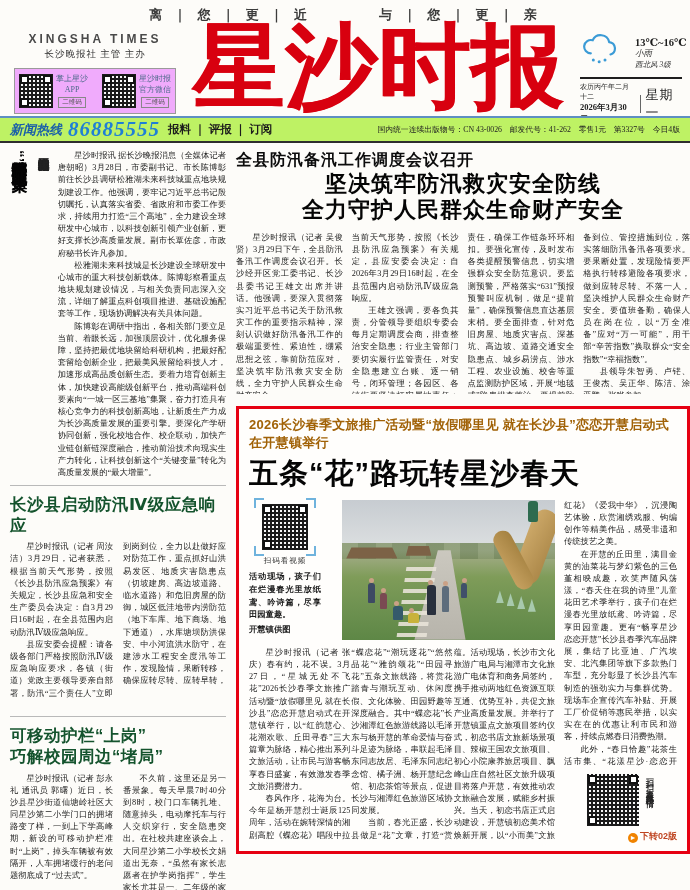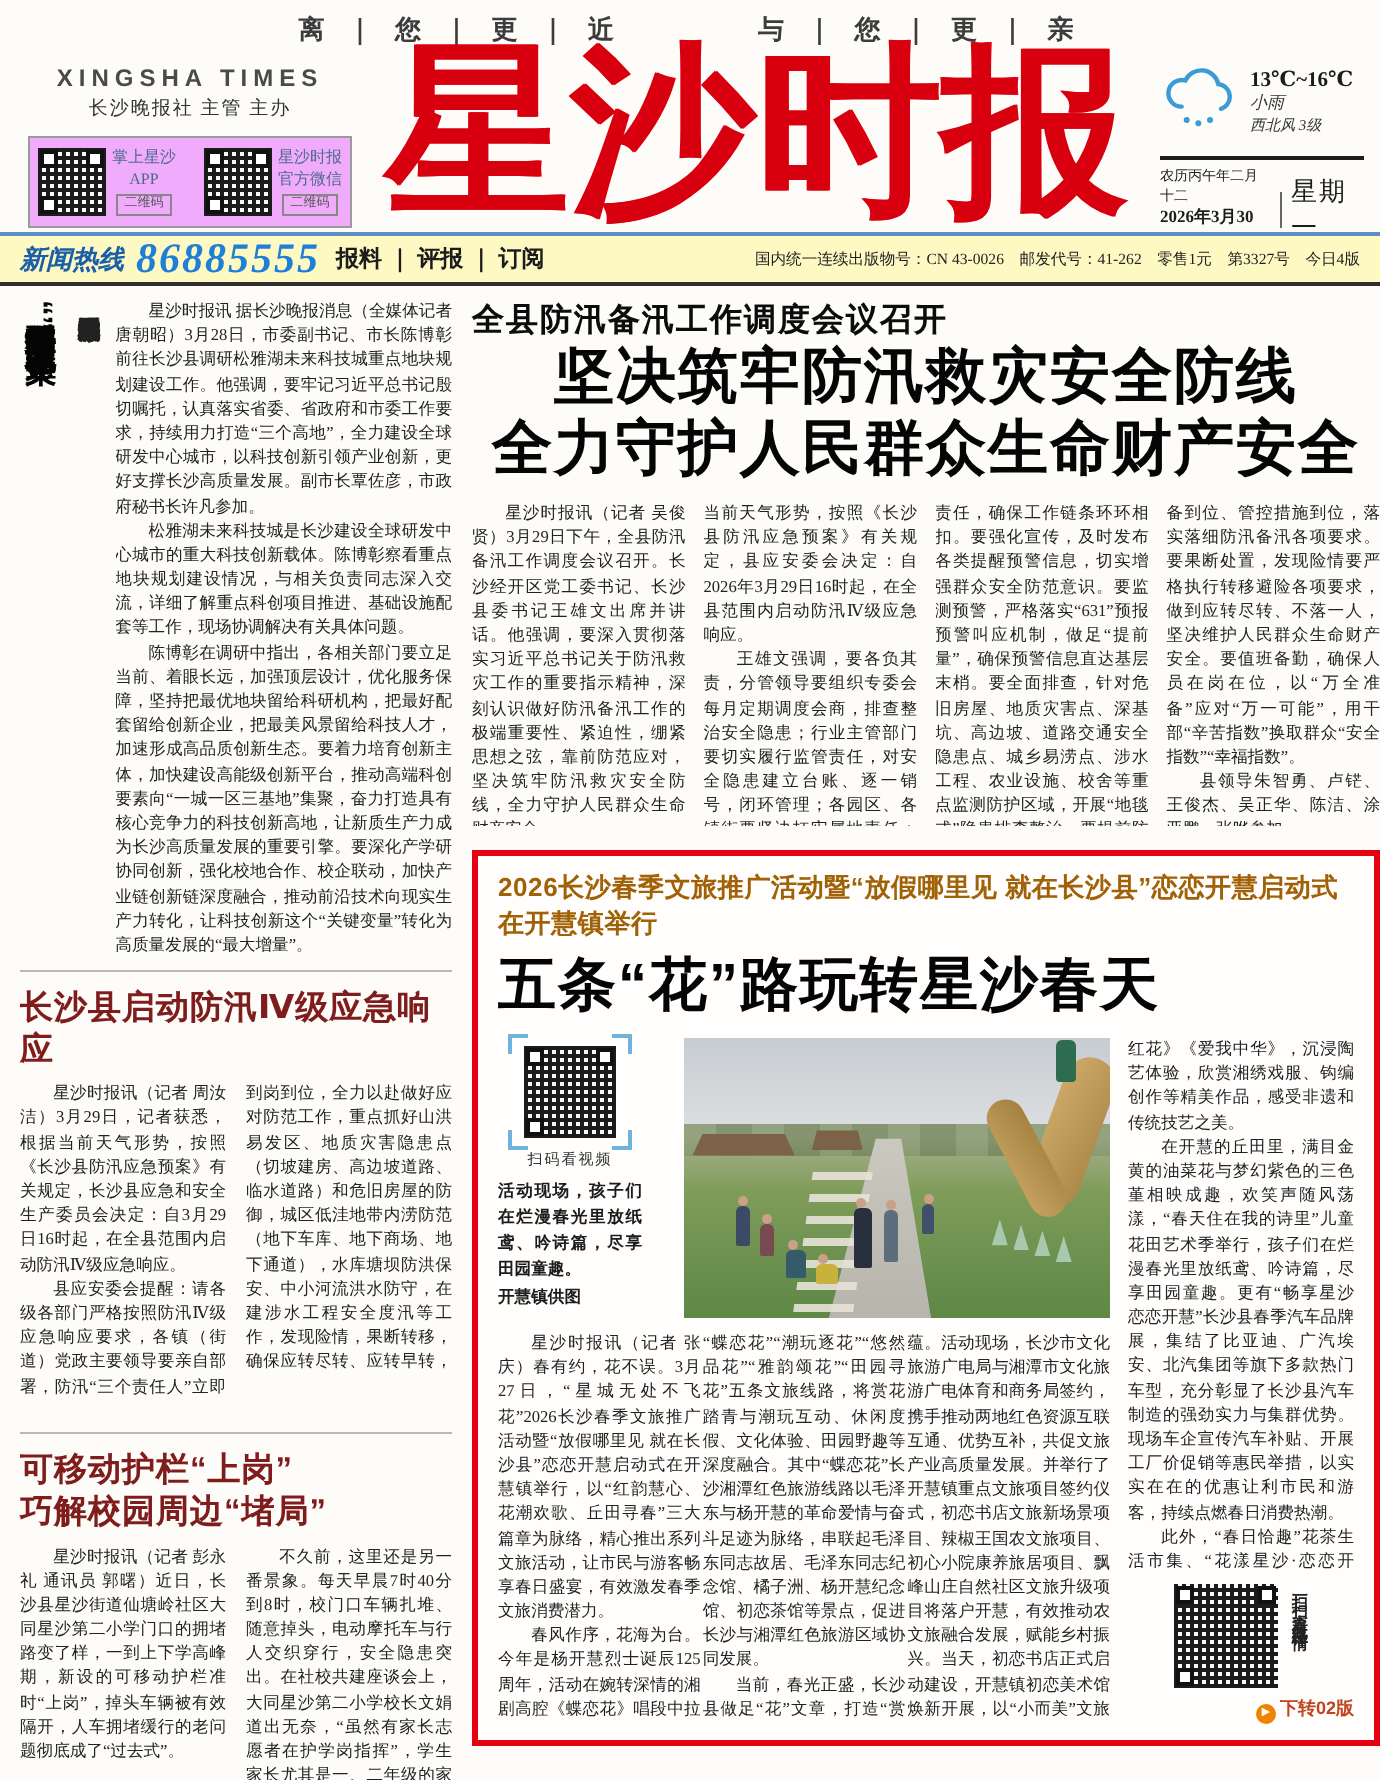--- a/index.html
+++ b/index.html
@@ -26,32 +26,32 @@
   .qr i:nth-child(3){bottom:1px;left:1px}
   .qr-s{width:34px;height:34px}
   .qrmeta{font-size:8px;color:#4d6a8a;text-align:center;line-height:1.3}
   .qrtag{display:inline-block;border:1px solid #888;color:#555;font-size:6.5px;
          padding:0 3px;margin-top:2px}
   .mast-title{position:absolute;top:20px;left:176px;width:404px;text-align:center;
               font-family:"Liberation Sans","DejaVu Sans",sans-serif;font-weight:900;
               font-size:92px;line-height:1.02;color:#d8000f;letter-spacing:1px;
               text-shadow:1px 0 0 #d8000f}
   .mast-right{position:absolute;top:34px;right:8px;width:102px}
-  .weather{display:flex;gap:5px;align-items:flex-start}
+  .weather{display:flex;gap:15px;align-items:flex-end}
   .wx-text .t{font-size:10.5px;font-weight:700}
   .wx-text .c{font-size:8.5px;font-style:italic;color:#333}
   .wx-text .w{font-size:7.5px;font-style:italic;color:#333}
   .dateline{margin-top:7px;border-top:2px solid #1e1e1e;padding-top:3px;
             display:flex;align-items:center;gap:5px}
   .dl-lunar{font-size:7px;color:#222}
   .dl-date{font-size:8.5px;font-weight:700}
   .dl-sep{width:1px;height:18px;background:#666}
   .dl-week{font-size:13px;letter-spacing:1px}
 
-  .hotbar{position:absolute;top:116px;left:0;width:100%;height:27px;background:#fef9c3;
+  .hotbar{position:absolute;top:116px;left:0;width:100%;height:27px;background:#bef264;
           border-top:2px solid #5e8fc2;border-bottom:2px solid #2e2e2e;
           display:flex;align-items:center;padding:0 10px;gap:6px}
   .hot-label{color:#1a5fa8;font-weight:900;font-style:italic;font-size:13px;
              font-family:"Liberation Sans","DejaVu Sans",sans-serif}
   .hot-num{color:#1f7fd6;font-weight:900;font-style:italic;font-size:21px;line-height:1;
            font-family:Liberation Serif, serif;letter-spacing:1px}
   .hot-links{font-weight:700;font-size:11.5px;margin-left:2px;
              font-family:"Liberation Sans","DejaVu Sans",sans-serif}
   .hot-pub{margin-left:auto;font-size:7.8px;color:#222}
 
@@ -65,30 +65,30 @@
   
   .art1{display:flex;gap:7px;height:326px;overflow:hidden}
   .v-title{writing-mode:vertical-rl;font-family:"Liberation Sans","DejaVu Sans",sans-serif;
            font-weight:900;font-size:15.5px;line-height:1.25;color:#050505;height:100%}
   .v-sub{writing-mode:vertical-rl;font-family:"Liberation Sans","DejaVu Sans",sans-serif;
          font-weight:700;font-size:11px;line-height:1.3;color:#222;height:100%}
   .art1-body{flex:1;overflow:hidden}
 
   .leftsec{margin-top:9px;border-top:1px solid #b9b9b9;padding-top:8px}
   .leftsec h3{font-family:"Liberation Sans","DejaVu Sans",sans-serif;font-weight:900;
-              font-size:16.5px;letter-spacing:.5px;line-height:1.25;margin-bottom:6px;color:#7f1d1d}
+              font-size:16.5px;letter-spacing:.5px;line-height:1.25;margin-bottom:6px;color:#14532d}
   .cols2{column-count:2;column-gap:10px;overflow:hidden}
   .art2 .cols2{height:166px}
   .art3 .cols2{height:130px}
 
   
   .kicker{font-family:"Liberation Sans","DejaVu Sans",sans-serif;font-weight:700;
           font-size:16px;letter-spacing:1px;color:#0c0c0c}
   .main-h{font-family:"Liberation Sans","DejaVu Sans",sans-serif;font-weight:900;
-          font-size:30px;line-height:1.2;text-align:center;color:#050505;letter-spacing:1px}
+          font-size:22px;line-height:1.2;text-align:center;color:#050505;letter-spacing:1px}
   .cols4{margin-top:8px;display:flex;gap:9px;height:162px;overflow:hidden}
   .cols4 .c{flex:1;overflow:hidden}
 
   
   .featured{margin-top:12px;border:3px solid #e60012;height:448px;background:#fffefc;
             padding:7px 10px 8px;display:flex;flex-direction:column}
   .f-kicker{font-family:Liberation Sans, sans-serif;font-weight:700;
             font-size:13px;letter-spacing:.3px;color:#a16207}
   .f-head{font-family:"Liberation Sans","DejaVu Sans",sans-serif;font-weight:900;
           font-size:29px;letter-spacing:1px;color:#050505;margin:2px 0 6px}

